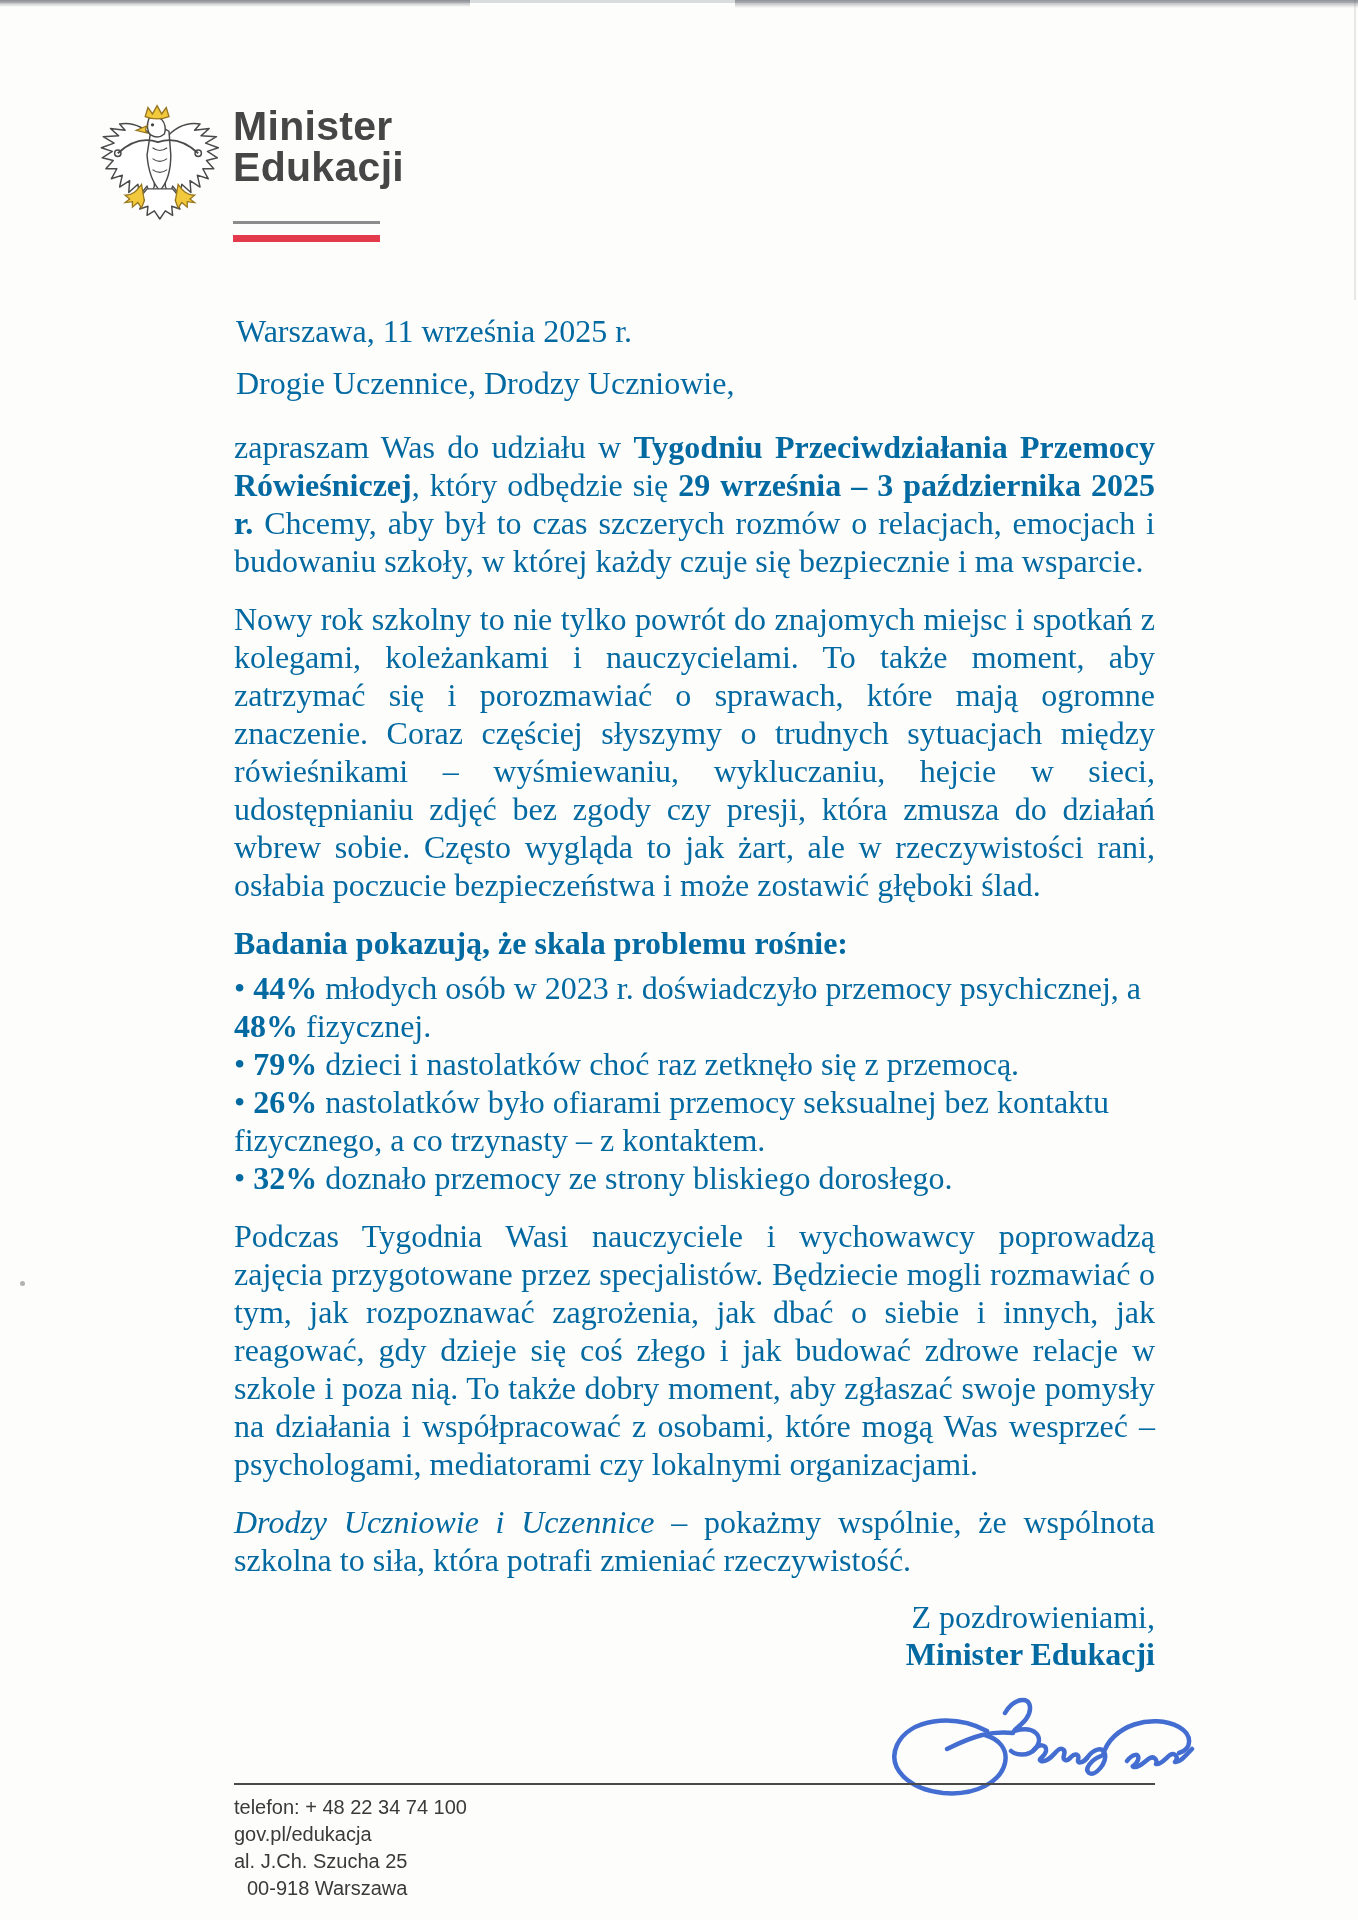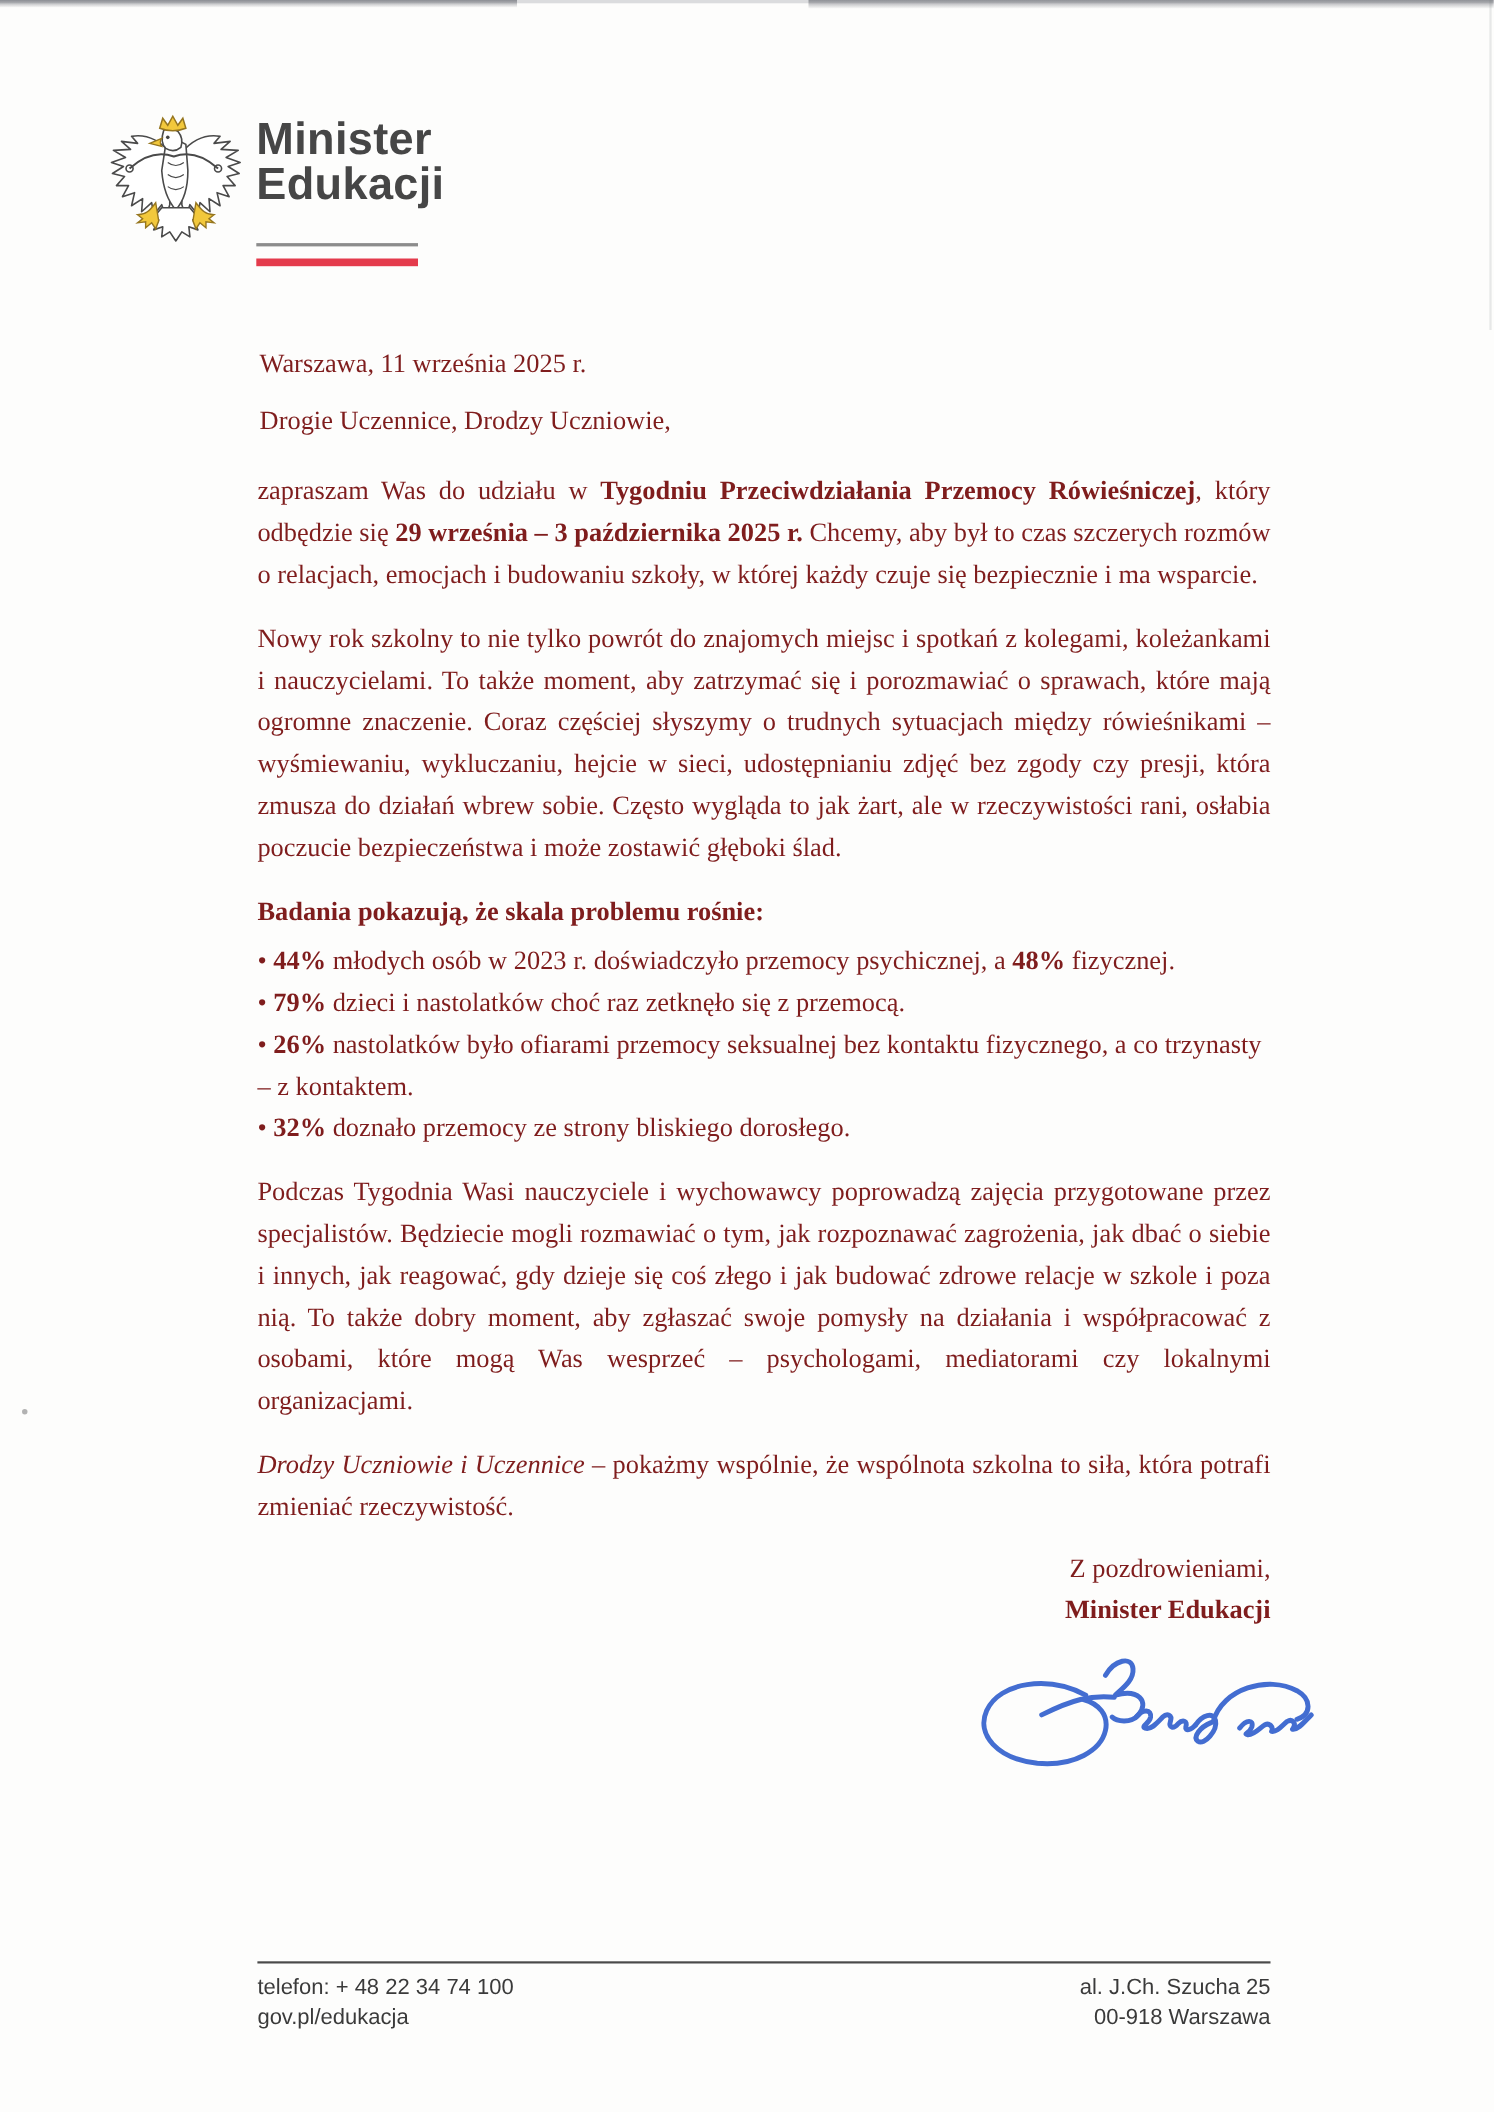--- a/index.html
+++ b/index.html
@@ -20,37 +20,37 @@
     background:#8b8b8b;opacity:.65;}
   
   .emblem{position:absolute;left:94px;top:102px;width:128px;height:128px;}
   .logo-text{position:absolute;left:233px;top:106px;
     font-family:"Liberation Sans","DejaVu Sans",sans-serif;
     font-size:41px;line-height:41px;font-weight:600;color:#464646;letter-spacing:.3px;}
   .rule-gray{position:absolute;left:233px;top:221px;width:147px;height:3px;background:#8c8c8c;}
   .rule-red{position:absolute;left:233px;top:235px;width:147px;height:7px;background:#e43b4c;}
   
   .letter-col{position:absolute;left:234px;top:312px;width:921px;
-    font-size:24px;line-height:38px;color:#7f1d1d;}
+    font-size:32px;line-height:38px;color:#0369a1;}
   .date-line{margin:0 0 14px 2px;}
   .salutation{font-weight:normal;margin:0 0 26px 2px;}
   .para{text-align:justify;margin:0 0 20px 0;hyphens:none;}
   .stats-heading{font-weight:bold;margin:0 0 7px 0;}
   .bullets{margin:0 0 20px 0;}
   .bullet{text-align:left;}
   .closing{text-align:right;line-height:37px;margin-top:4px;}
   .closing .signer{font-weight:bold;}
   .signature-row{display:flex;justify-content:flex-end;margin:10px -62px 0 0;}
   .signature-svg{width:330px;height:125px;}
   
   .footer{position:absolute;left:234px;top:1783px;width:921px;
     border-top:2px solid #4a4a4a;padding-top:9px;
     display:flex;justify-content:space-between;align-items:flex-start;
     font-family:"Liberation Sans","DejaVu Sans",sans-serif;
-    font-size:20px;line-height:27px;color:#3a3a3a;}
+    font-size:20px;line-height:27px;color:#3a3a3a;flex-direction:column;}
   .footer .right{text-align:right;}
 </style>
 </head>
 <body>
 
 <div class="scan-shade-a"></div>
 <div class="scan-shade-b"></div>
 <div class="scan-shade-c"></div>
 <div class="scan-edge"></div>
 <div class="scan-speck"></div>

